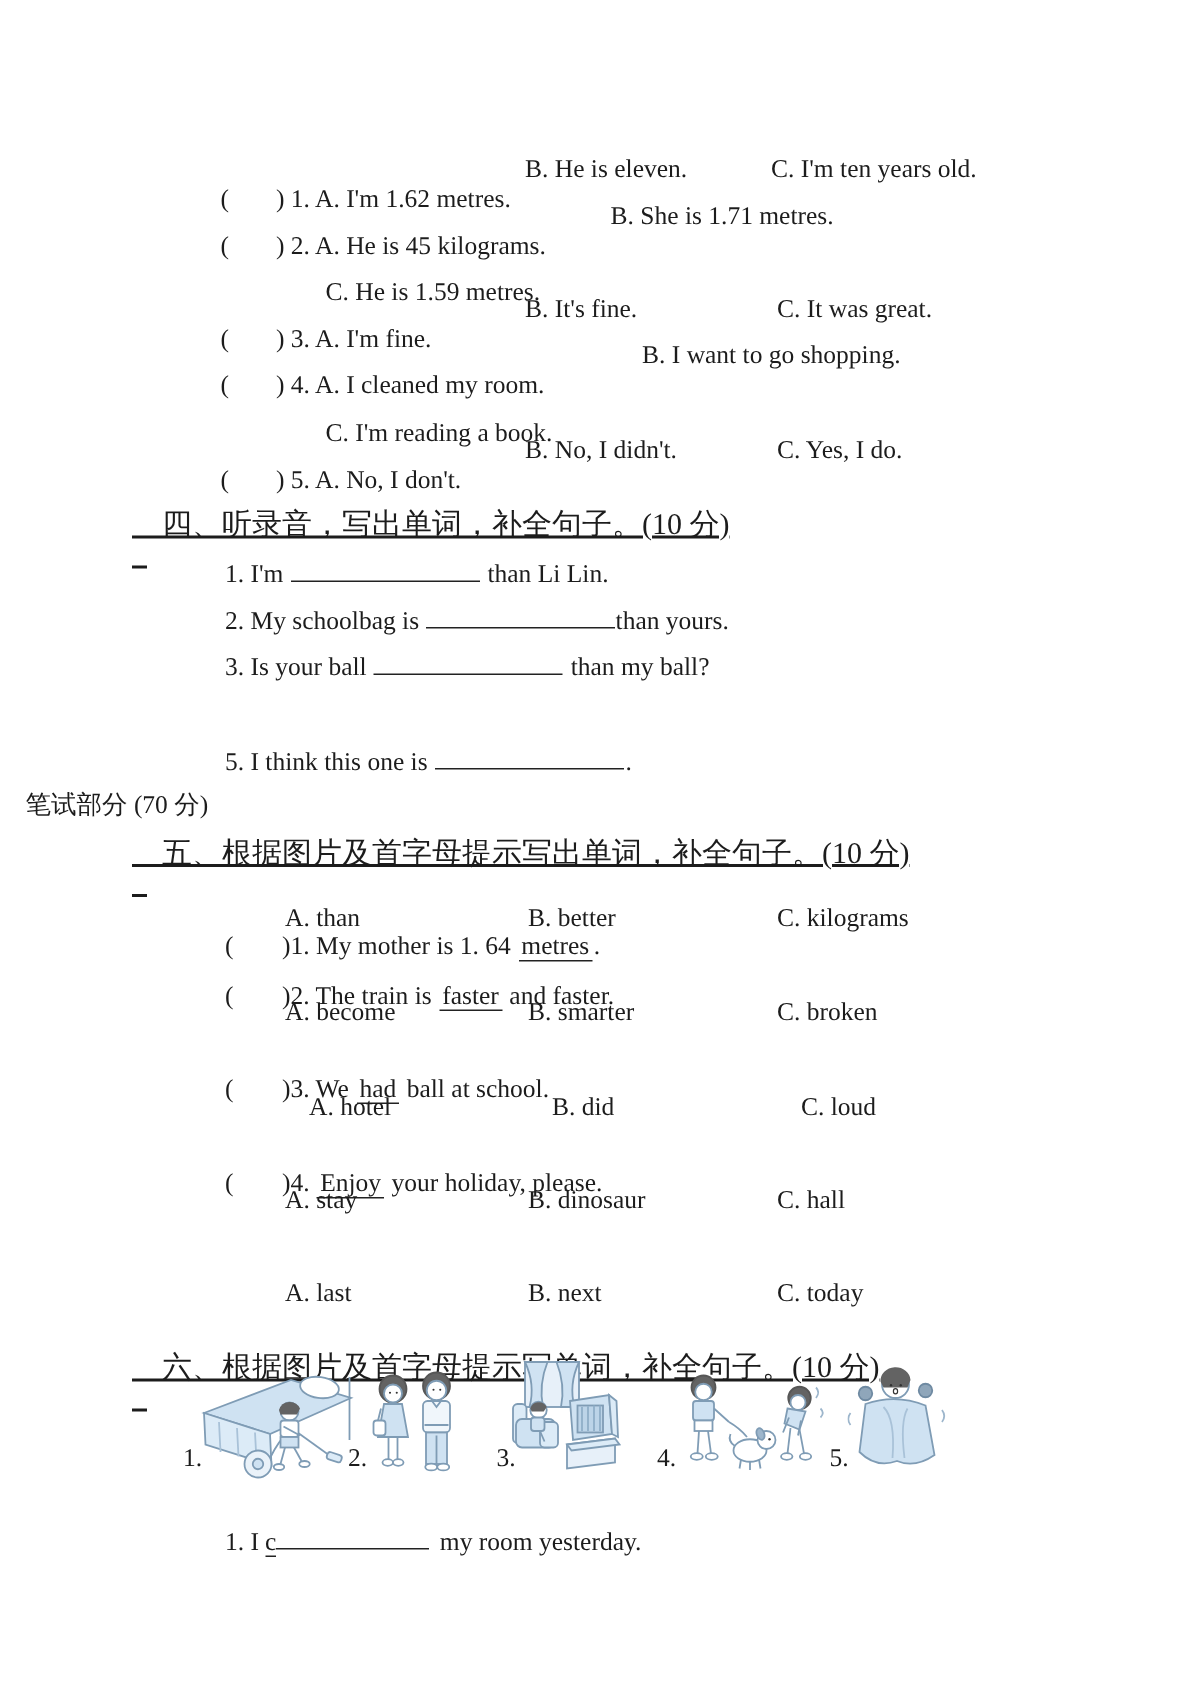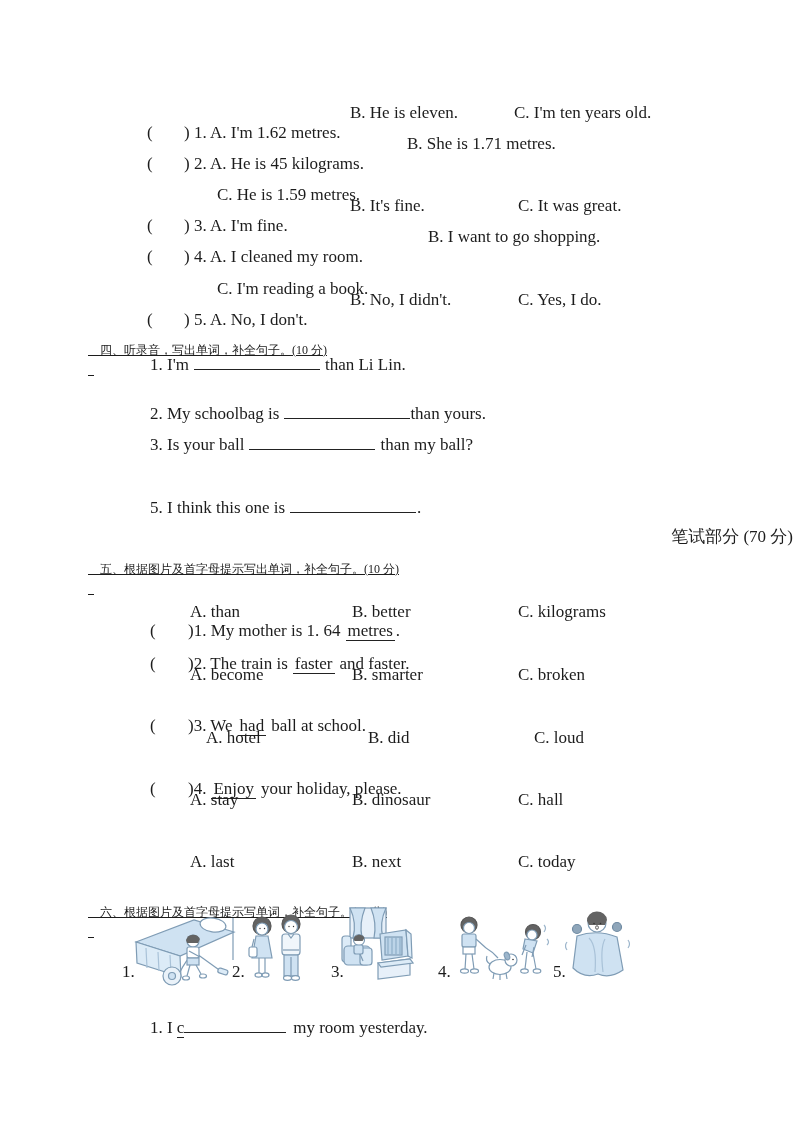--- a/index.html
+++ b/index.html
@@ -1,25 +1,25 @@
 <!DOCTYPE html>
 <html><head>
 <meta charset="utf-8">
 <style>
   html,body{margin:0;padding:0;background:#ffffff;}
   .page{
     position:relative;width:793px;height:1122px;background:#fff;overflow:hidden;
     font-family:"Liberation Serif","DejaVu Serif",serif;color:#1c1c1c;
   }
   .ln{position:absolute;height:22px;font-size:17px;white-space:pre;line-height:20px;}
-  .hdr{font-size:12px;text-decoration:underline;}
+  .hdr{font-size:20px;text-decoration:underline;}
   .bkt{display:inline-block;width:37px;}
   .bkt5{display:inline-block;width:38px;}
   .col{position:absolute;top:0;}
-  .center{left:0;width:793px;text-align:right;}
+  .center{left:0;width:793px;text-align:left;}
   .blank{display:inline-block;width:126px;height:15px;border-bottom:1px solid #222;margin:0 5px;vertical-align:baseline;}
   .u{border-bottom:1px solid #222;padding:0 2px;margin-left:5px;}
   .t{margin-left:5px;}
   .tp{margin-left:1px;}
   .hint{border-bottom:1px solid #222;margin-left:4px;}
   .blank2{display:inline-block;width:102px;height:15px;border-bottom:1px solid #222;vertical-align:baseline;}
   .post6{margin-left:7px;}
   .pic{position:absolute;}
   .piclabel{position:absolute;font-size:17px;}
   .footer{position:absolute;left:0;width:793px;text-align:center;top:1036px;
@@ -62,21 +62,21 @@
   <div class="ln" style="top:290px;left:130px">
     <span class="bkt">(</span><span>) 5. A. No, I don't.</span>
     <span class="col" style="left:220px">B. No, I didn't.</span>
     <span class="col" style="left:388px">C. Yes, I do.</span>
   </div>
 
   <div class="ln hdr" style="top:320px;left:88px">
     <span>四、听录音，写出单词，补全句子。(10 分)</span>
   </div>
 
-  <div class="ln" style="top:334px;left:133px">
+  <div class="ln" style="top:352px;left:133px">
     <span>1. I'm</span><span class="blank"></span><span>than Li Lin.</span>
   </div>
   <div class="ln" style="top:383px;left:133px">
     <span>2. My schoolbag is</span><span class="blank" style="margin-right:0"></span><span>than yours.</span>
   </div>
   <div class="ln" style="top:414px;left:133px">
     <span>3. Is your ball</span><span class="blank"></span><span>than my ball?</span>
   </div>
   <div class="ln" style="top:477px;left:133px">
     <span>5. I think this one is</span><span class="blank" style="margin-right:1px"></span><span>.</span>

